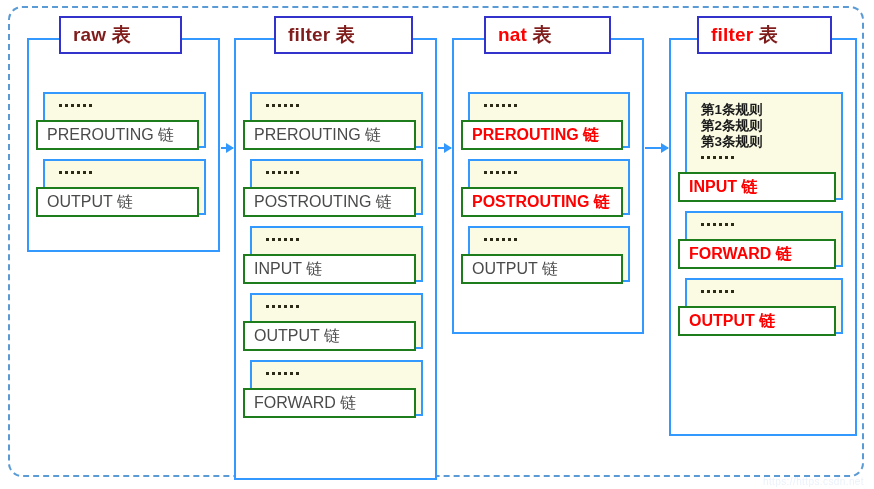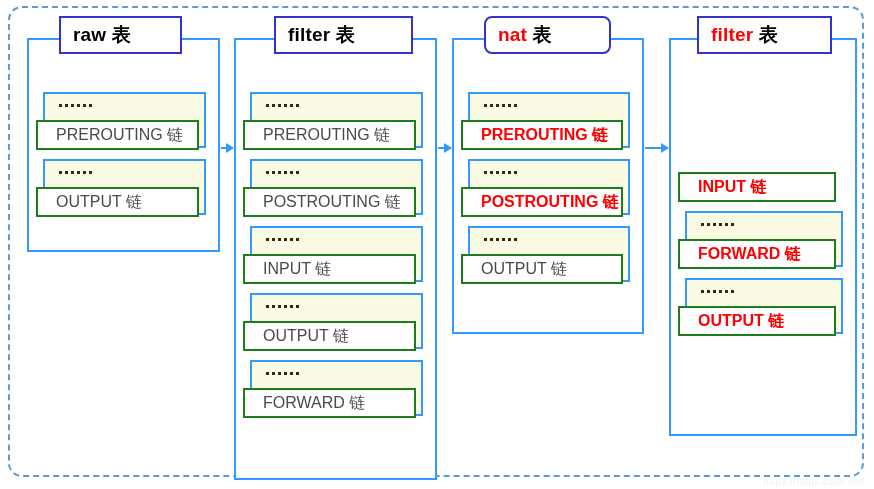--- a/index.html
+++ b/index.html
@@ -55,21 +55,21 @@
     line-height: 34px;
     font-size: 19px;
     font-weight: bold;
     letter-spacing: .2px;
     white-space: nowrap;
     padding-left: 12px;
     z-index: 4;
     color: #111111;
   }
   .table-title .accent-red { color: #ff0000; }
-  .table-title .accent-black { color: #000000; }
+  .table-title .accent-black { color: #7f1d1d; }
 
   
   .chain-card {
     position: absolute;
     background: #fbfbe3;
     border: 2px solid #3399ff;
     box-sizing: border-box;
   }
   .rule-lines {
     position: absolute;
@@ -96,21 +96,21 @@
   }
   .chain-label-box {
     position: absolute;
     border: 2.5px solid #1d7d1d;
     background: #ffffff;
     box-sizing: border-box;
     height: 30px;
     line-height: 25px;
     font-size: 16px;
     white-space: nowrap;
-    padding-left: 18px;
+    padding-left: 9px;
     color: #4a4a4a;
     z-index: 3;
   }
   .chain-label-box.is-red { color: #ff0000; font-weight: bold; }
 
   
   .flow-arrow {
     position: absolute;
     height: 2px;
     background: #3399ff;
@@ -261,24 +261,39 @@
               <i></i>
               <i></i>
               <i></i>
               <i></i>
               <i></i>
               <i></i>
             </div>
           </div>
           <div class="chain-label-box" style="left: 7px; top: 214px; width: 162px;">OUTPUT 链</div>
         </div>
-        <div class="table-title" style="left: 32px; width: 127px; border-radius: 8px;"><span class="accent-red">nat</span> <span class="accent-black"> 表</span></div>
+        <div class="table-title" style="left: 32px; width: 127px;"><span class="accent-red">nat</span> <span class="accent-black"> 表</span></div>
       </div>
       <div class="table-group" style="left: 669px; top: 16px; width: 188px;">
         <div class="table-outer" style="height: 398px;">
+          <div class="chain-card" style="left: 14px; top: 52px; width: 158px; height: 108px;">
+            <div class="rule-lines">
+              <div>第1条规则</div>
+              <div>第2条规则</div>
+              <div>第3条规则</div>
+            </div>
+            <div class="ellipsis-dots" title="......" style="top: 62px;">
+              <i></i>
+              <i></i>
+              <i></i>
+              <i></i>
+              <i></i>
+              <i></i>
+            </div>
+          </div>
           <div class="chain-label-box is-red" style="left: 7px; top: 132px; width: 158px;">INPUT 链</div>
           <div class="chain-card" style="left: 14px; top: 171px; width: 158px; height: 56px;">
             <div class="ellipsis-dots" title="......" style="top: 10px;">
               <i></i>
               <i></i>
               <i></i>
               <i></i>
               <i></i>
               <i></i>
             </div>

